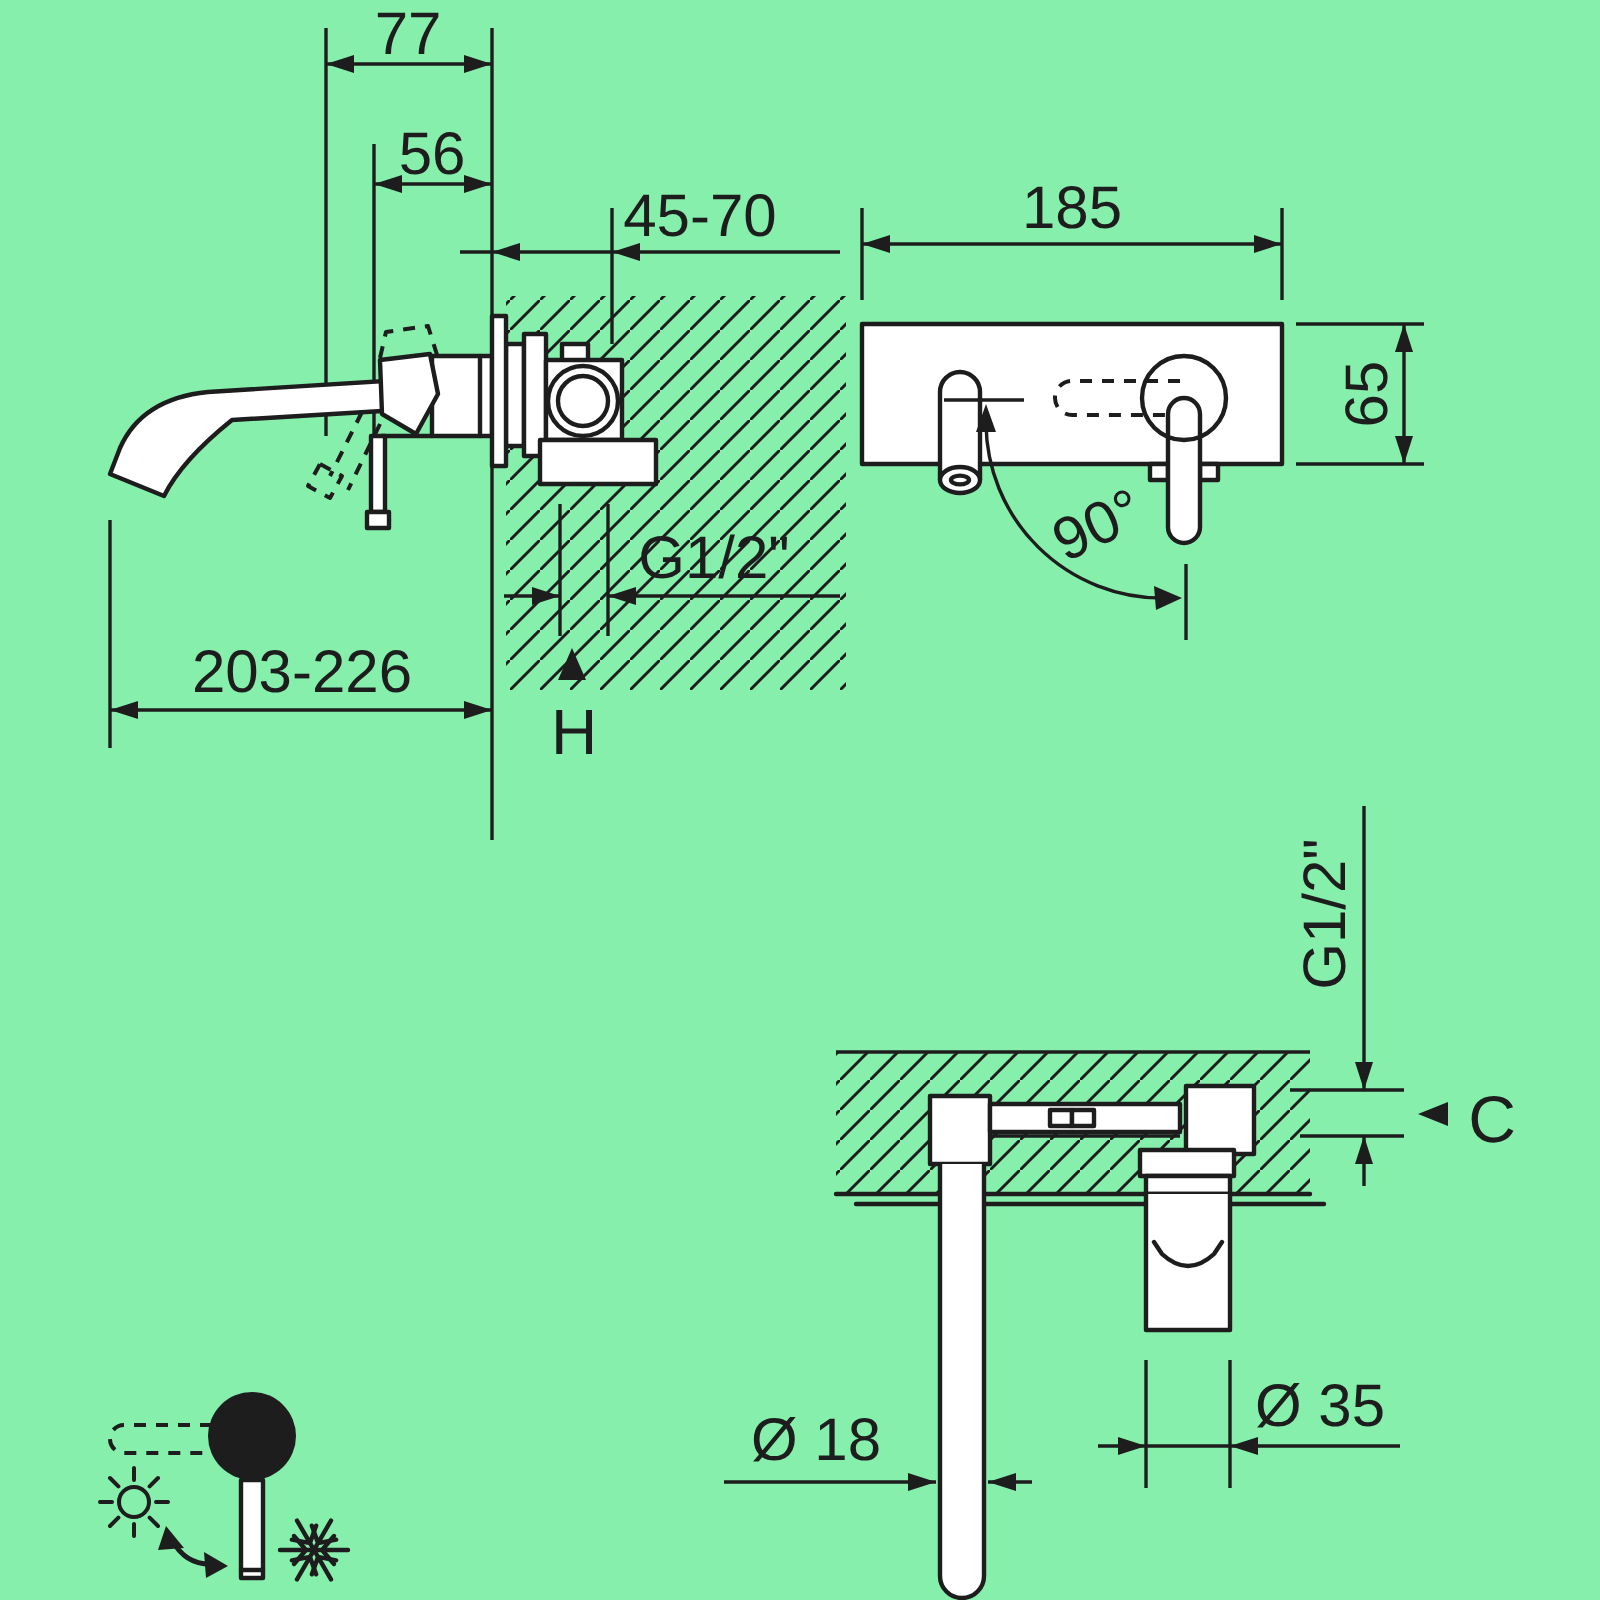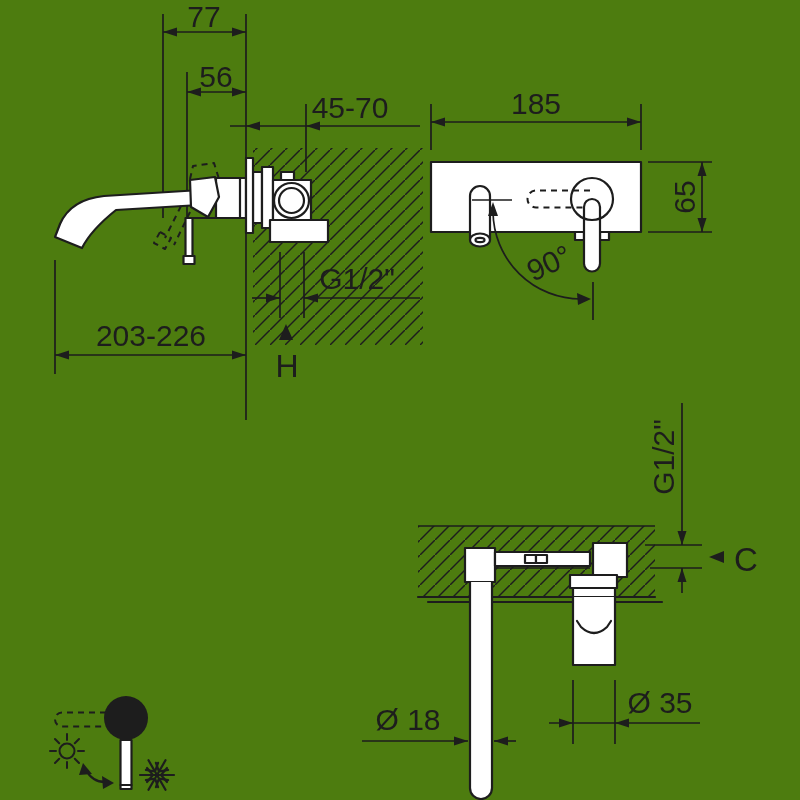--- a/index.html
+++ b/index.html
@@ -1,16 +1,16 @@
 <!DOCTYPE html>
 <html><head>
 <meta charset="utf-8">
 <style>
   html,body{margin:0;padding:0;background:#fff;}
-  .stage{width:800px;height:800px;position:relative;background:#4d7c0f;}
+  .stage{width:800px;height:800px;position:relative;background:#86efac;}
   .obj{fill:none;stroke:#1d1d1d;stroke-width:2.2;stroke-linejoin:round;stroke-linecap:round;}
   .objw{fill:#ffffff;stroke:#1d1d1d;stroke-width:2.2;stroke-linejoin:round;}
   .thin{fill:none;stroke:#1d1d1d;stroke-width:1.7;stroke-linecap:butt;}
   .dash2{fill:none;stroke:#1d1d1d;stroke-width:2;stroke-dasharray:6 5;stroke-linejoin:round;}
   .arr{fill:#1d1d1d;stroke:none;}
   .dim-text{font-family:"Liberation Sans",sans-serif;font-size:30px;fill:#1d1d1d;}
 </style>
 </head>
 <body>
 

